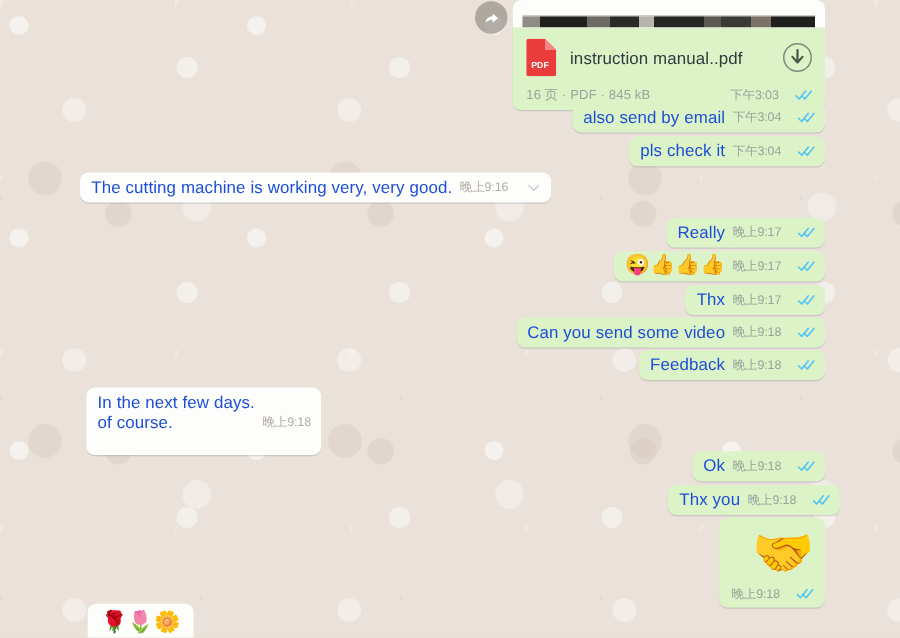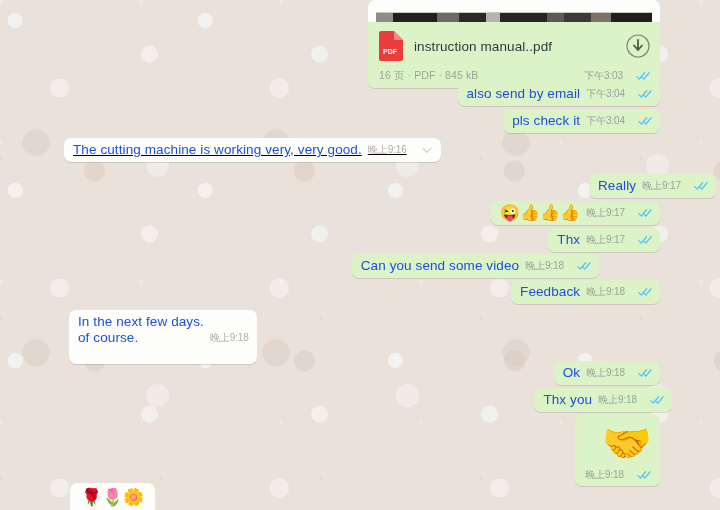--- a/index.html
+++ b/index.html
@@ -83,21 +83,21 @@
     white-space: nowrap;
     letter-spacing: -.1px;
   }
   .time-in { color: #b2aca4; }
 
   
   .ticks { width: 15px; height: 10px; display: block; flex-shrink: 0; }
 
   
   #doc-bubble {
-    width: 292px;
+    width: 250px;
     border-radius: 7px 7px 7px 7px;
     overflow: hidden;
     background: #dcf3c7;
   }
   .doc-thumb-strip {
     height: 22px;
     background: #fdfdfb;
     position: relative;
     overflow: hidden;
   }
@@ -259,35 +259,35 @@
           <span class="time">下午3:04</span>
           <svg class="ticks" viewBox="0 0 18 11">
             <path d="M1 6.2 L4 9.3 L10.3 1.6" fill="none" stroke="#4fc3f7" stroke-width="1.5" stroke-linecap="round" stroke-linejoin="round"></path>
             <path d="M6.4 6.2 L9.4 9.3 L15.7 1.6" fill="none" stroke="#4fc3f7" stroke-width="1.5" stroke-linecap="round" stroke-linejoin="round"></path>
           </svg>
         </span>
       </div>
     </div>
   </div>
 
-  <div class="msg-row row-in" style="left:64px; top:138px; width:400px;text-decoration:underline;">
+  <div class="msg-row row-in" style="left:64px; top:138px; width:400px;">
     <div class="bubble bubble-in">
       <div class="bubble-text">
         <span class="txt">The cutting machine is working very, very good.</span>
         <span class="meta">
           <span class="time time-in">晚上9:16</span>
           <svg class="chevron" viewBox="0 0 18 18">
             <path d="M4 7l5 5 5-5" fill="none" stroke="#8b9297" stroke-width="1.4" stroke-linecap="round" stroke-linejoin="round"></path>
           </svg>
         </span>
       </div>
     </div>
   </div>
 
-  <div class="msg-row row-out" style="left:0; top:174px; width:716px;">
+  <div class="msg-row row-out" style="left:0; top:174px; width:660px;">
     <div class="bubble bubble-out">
       <div class="bubble-text">
         <span class="txt">Really</span>
         <span class="meta">
           <span class="time">晚上9:17</span>
           <svg class="ticks" viewBox="0 0 18 11">
             <path d="M1 6.2 L4 9.3 L10.3 1.6" fill="none" stroke="#4fc3f7" stroke-width="1.5" stroke-linecap="round" stroke-linejoin="round"></path>
             <path d="M6.4 6.2 L9.4 9.3 L15.7 1.6" fill="none" stroke="#4fc3f7" stroke-width="1.5" stroke-linecap="round" stroke-linejoin="round"></path>
           </svg>
         </span>
@@ -318,21 +318,21 @@
           <span class="time">晚上9:17</span>
           <svg class="ticks" viewBox="0 0 18 11">
             <path d="M1 6.2 L4 9.3 L10.3 1.6" fill="none" stroke="#4fc3f7" stroke-width="1.5" stroke-linecap="round" stroke-linejoin="round"></path>
             <path d="M6.4 6.2 L9.4 9.3 L15.7 1.6" fill="none" stroke="#4fc3f7" stroke-width="1.5" stroke-linecap="round" stroke-linejoin="round"></path>
           </svg>
         </span>
       </div>
     </div>
   </div>
 
-  <div class="msg-row row-out" style="left:0; top:254px; width:599px;text-align:right;">
+  <div class="msg-row row-out" style="left:0; top:254px; width:660px;text-align:right;">
     <div class="bubble bubble-out">
       <div class="bubble-text">
         <span class="txt">Can you send some video</span>
         <span class="meta">
           <span class="time">晚上9:18</span>
           <svg class="ticks" viewBox="0 0 18 11">
             <path d="M1 6.2 L4 9.3 L10.3 1.6" fill="none" stroke="#4fc3f7" stroke-width="1.5" stroke-linecap="round" stroke-linejoin="round"></path>
             <path d="M6.4 6.2 L9.4 9.3 L15.7 1.6" fill="none" stroke="#4fc3f7" stroke-width="1.5" stroke-linecap="round" stroke-linejoin="round"></path>
           </svg>
         </span>

